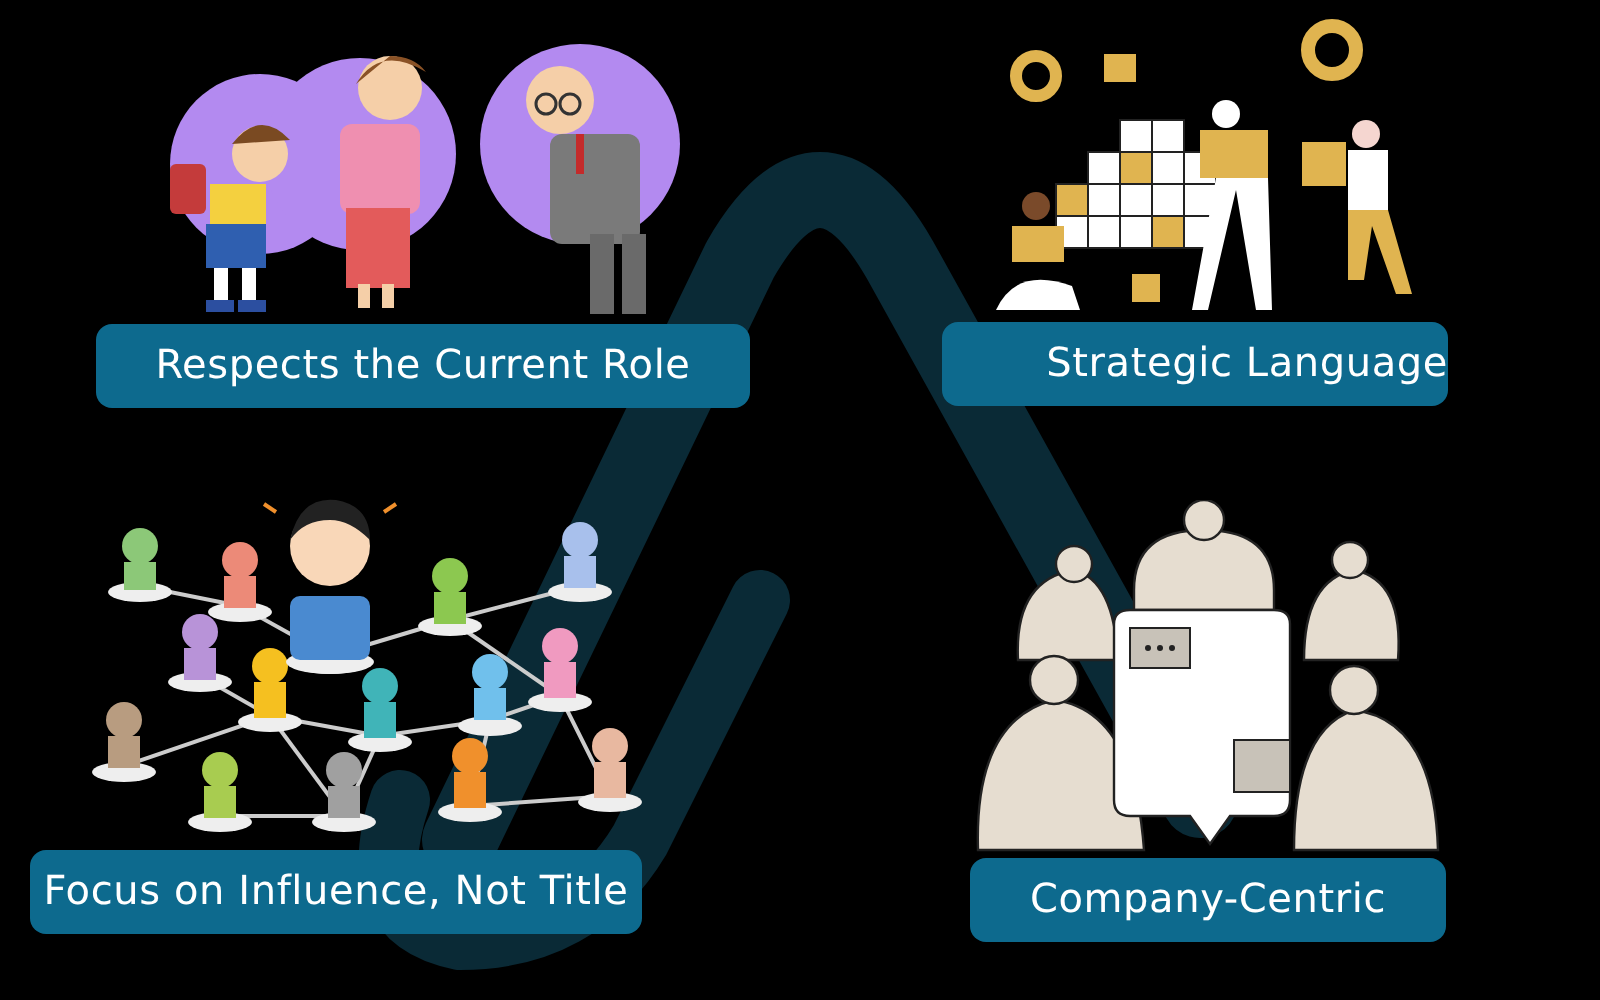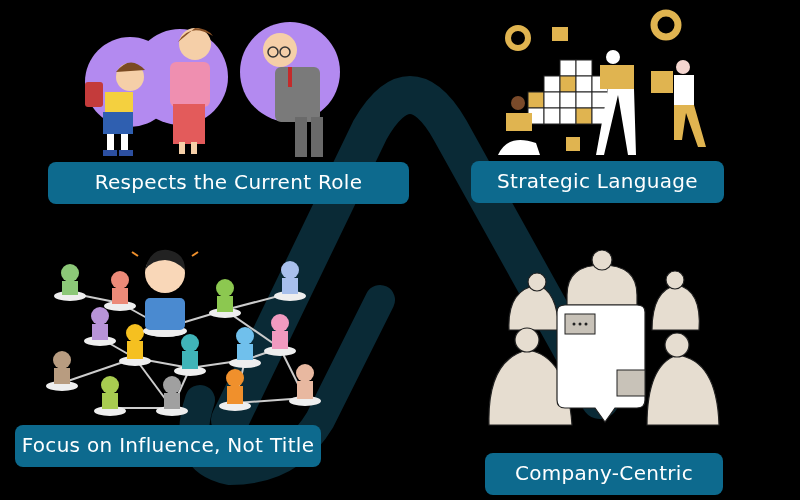--- a/index.html
+++ b/index.html
@@ -45,21 +45,21 @@
     <rect x="116" y="120" width="6" height="12" fill="#f5cfa8"></rect>
 
     <circle cx="205" cy="28" r="17" fill="#f5cfa8"></circle>
     <circle cx="198" cy="30" r="5" fill="none" stroke="#333" stroke-width="1.5"></circle>
     <circle cx="210" cy="30" r="5" fill="none" stroke="#333" stroke-width="1.5"></circle>
     <rect x="200" y="45" width="45" height="55" rx="6" fill="#7a7a7a"></rect>
     <rect x="213" y="45" width="4" height="20" fill="#c42b2b"></rect>
     <rect x="220" y="95" width="12" height="40" fill="#6a6a6a"></rect>
     <rect x="236" y="95" width="12" height="40" fill="#6a6a6a"></rect>
   </svg>
-  <div class="label" style="left:48px;top:162px;width:361px;">Respects the Current Role</div>
+  <div class="label" style="left:48px;top:162px;width:327px;">Respects the Current Role</div>
 </div>
 
 <div class="quad">
   <svg class="illus" style="left:488px;top:5px" width="230" height="155" viewBox="0 0 230 155">
 
     <circle cx="30" cy="33" r="10" fill="none" stroke="#e0b450" stroke-width="6"></circle>
     <circle cx="178" cy="20" r="12" fill="none" stroke="#e0b450" stroke-width="7"></circle>
     <rect x="64" y="22" width="16" height="14" fill="#e0b450"></rect>
 
     <g stroke="#222" stroke-width="1">
@@ -88,21 +88,21 @@
 
     <circle cx="125" cy="52" r="7" fill="#fff"></circle>
     <rect x="112" y="60" width="34" height="24" fill="#e0b450"></rect>
     <path d="M120 84 L108 150 L116 150 L130 90 L140 150 L148 150 L146 84 Z" fill="#fff"></path>
 
     <circle cx="195" cy="62" r="7" fill="#f5d6d0"></circle>
     <rect x="163" y="66" width="22" height="22" fill="#e0b450"></rect>
     <rect x="186" y="70" width="20" height="30" fill="#fff"></rect>
     <path d="M186 100 L186 135 L194 135 L198 108 L210 142 L218 142 L206 100 Z" fill="#e0b450"></path>
   </svg>
-  <div class="label" style="left:471px;top:161px;width:253px;">Strategic Language</div>
+  <div class="label" style="left:471px;top:161px;width:253px;text-align:right;">Strategic Language</div>
 </div>
 
 <div class="quad">
   <svg class="illus" style="left:40px;top:248px" width="290" height="175" viewBox="0 0 290 175">
     <g stroke="#ccc" stroke-width="2">
       <line x1="30" y1="45" x2="80" y2="55"></line>
         <line x1="80" y1="55" x2="125" y2="80"></line>
       <line x1="60" y1="90" x2="95" y2="110"></line>
         <line x1="125" y1="80" x2="185" y2="62"></line>
       <line x1="185" y1="62" x2="250" y2="45"></line>
@@ -190,14 +190,14 @@
       <path d="M160 175 Q160 115 190 105 Q230 110 232 175 Z"></path>
       <circle cx="190" cy="95" r="12"></circle>
     </g>
     <path d="M70 62 Q70 55 78 55 L150 55 Q158 55 158 62 L158 150 Q158 158 150 158 L128 158 L118 172 L108 158 L78 158 Q70 158 70 150 Z" fill="#fff" stroke="#222" stroke-width="1.2"></path>
     <rect x="78" y="64" width="30" height="20" fill="#c8c2b8" stroke="#222" stroke-width="1"></rect>
     <circle cx="87" cy="74" r="1.5" fill="#222"></circle>
       <circle cx="93" cy="74" r="1.5" fill="#222"></circle>
       <circle cx="99" cy="74" r="1.5" fill="#222"></circle>
     <rect x="130" y="120" width="28" height="26" fill="#c8c2b8" stroke="#222" stroke-width="1"></rect>
   </svg>
-  <div class="label" style="left:485px;top:453px;width:238px;">Company-Centric</div>
+  <div class="label" style="left:485px;top:429px;width:238px;">Company-Centric</div>
 </div>
 
 </body></html>

